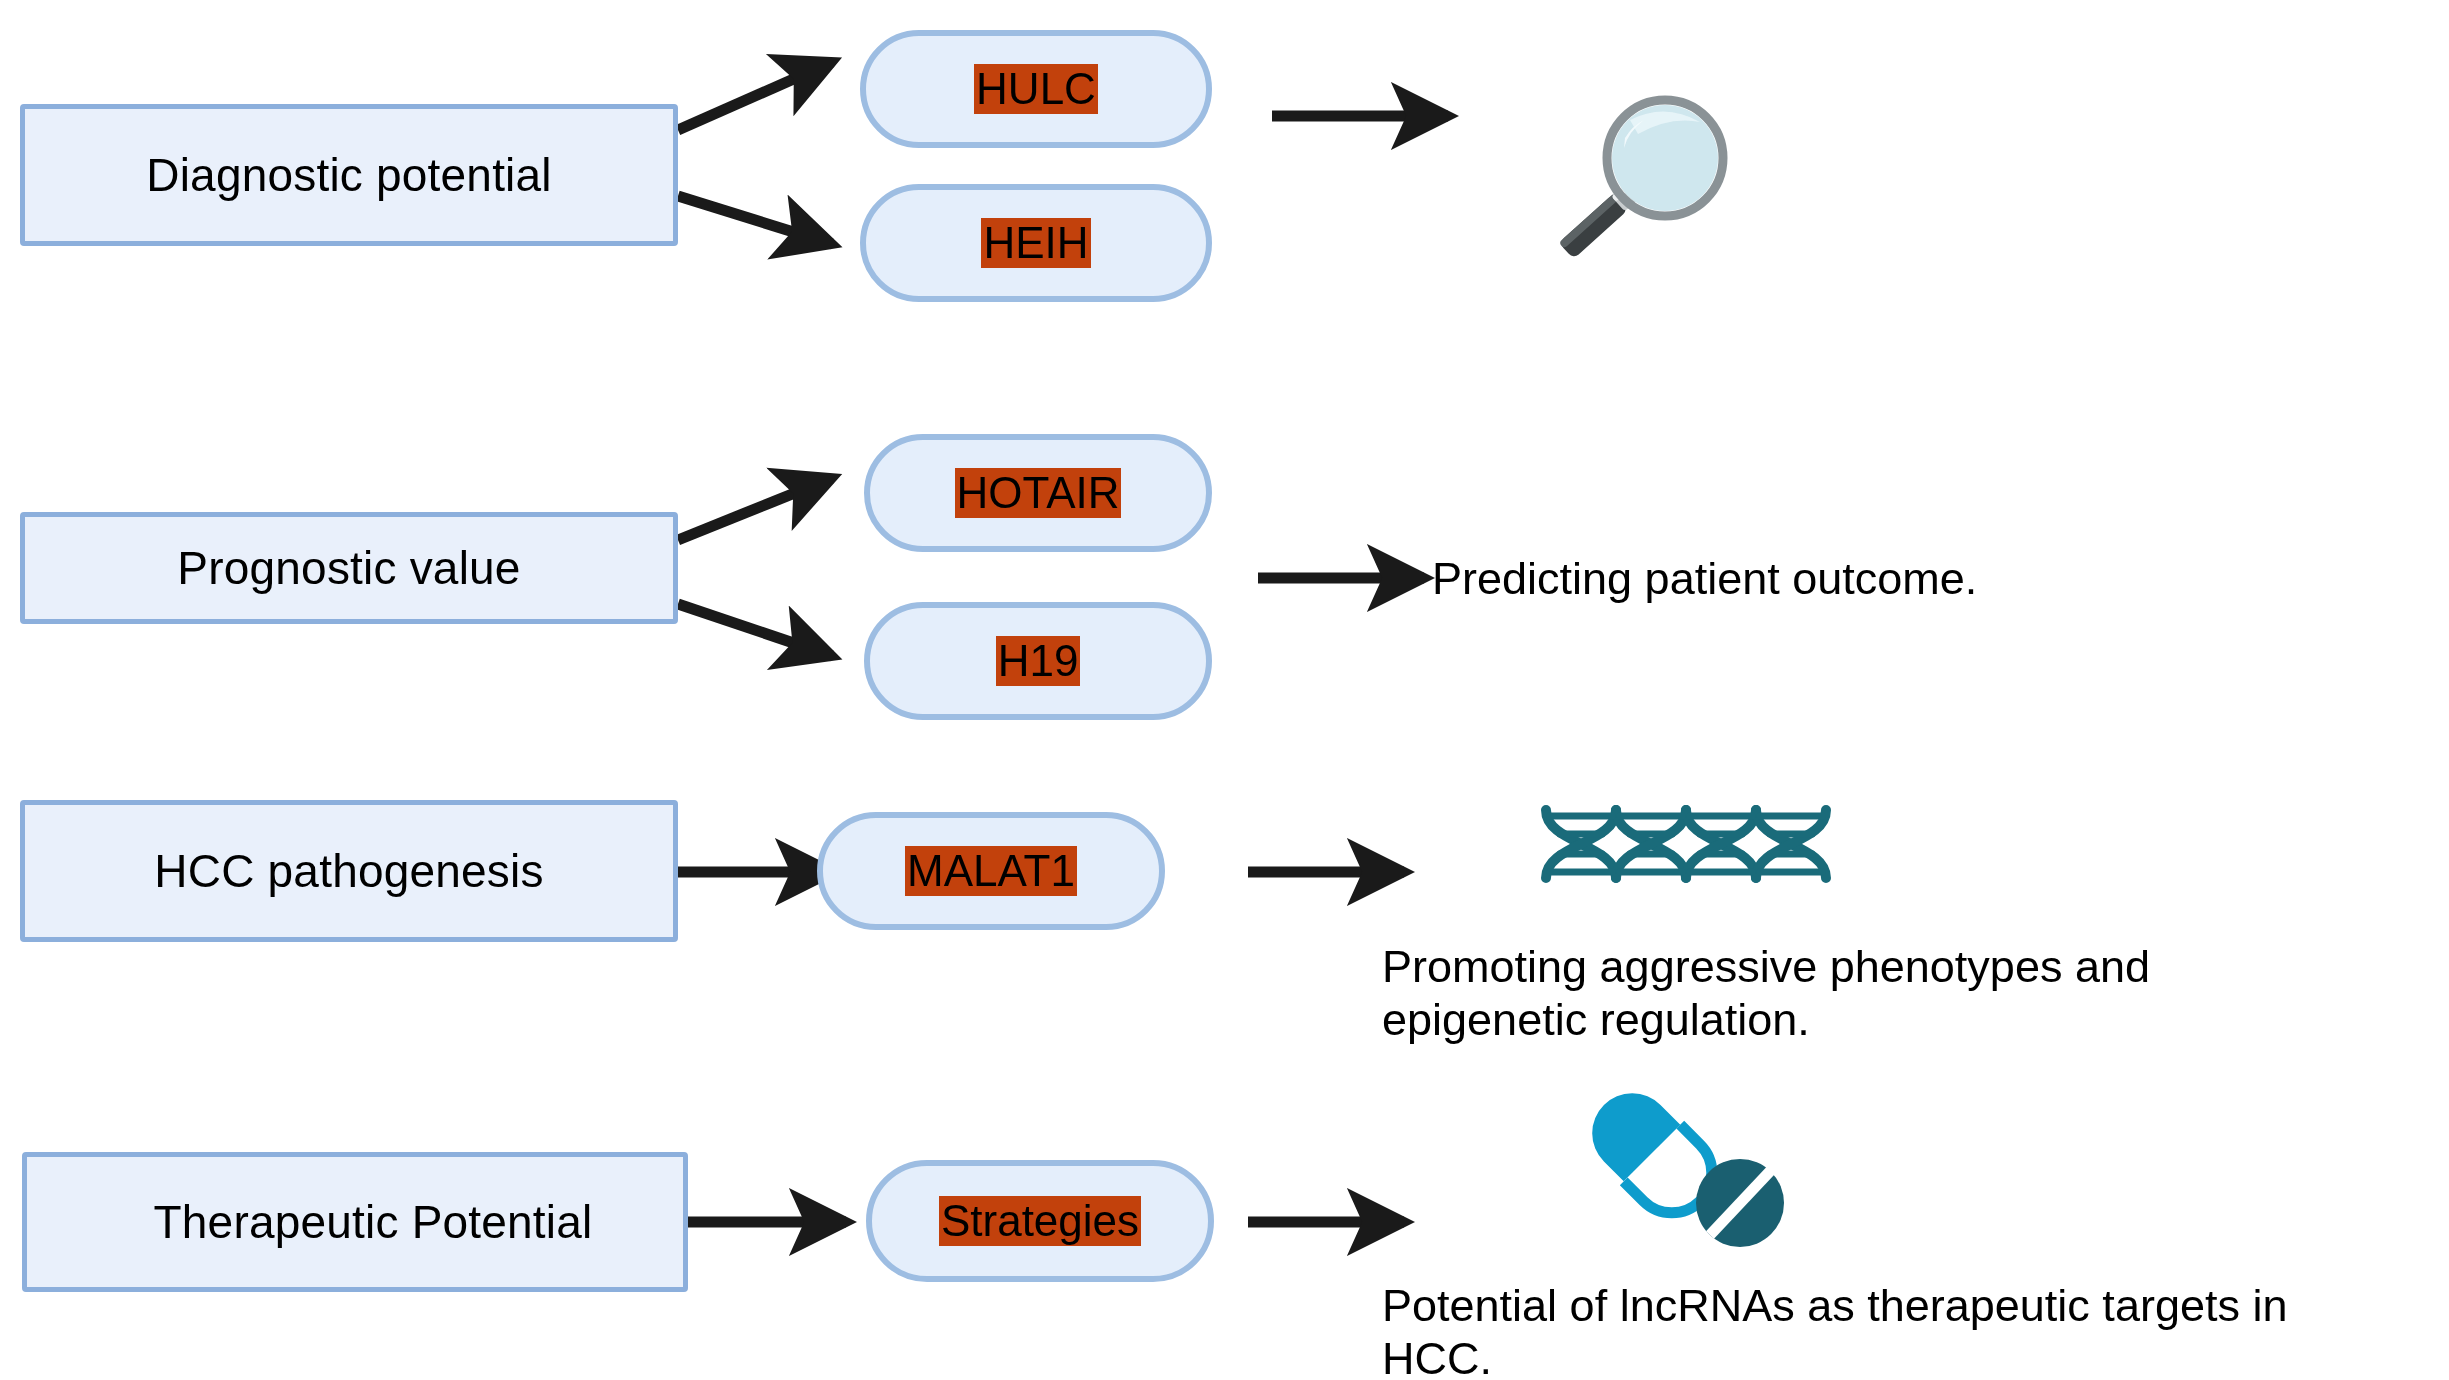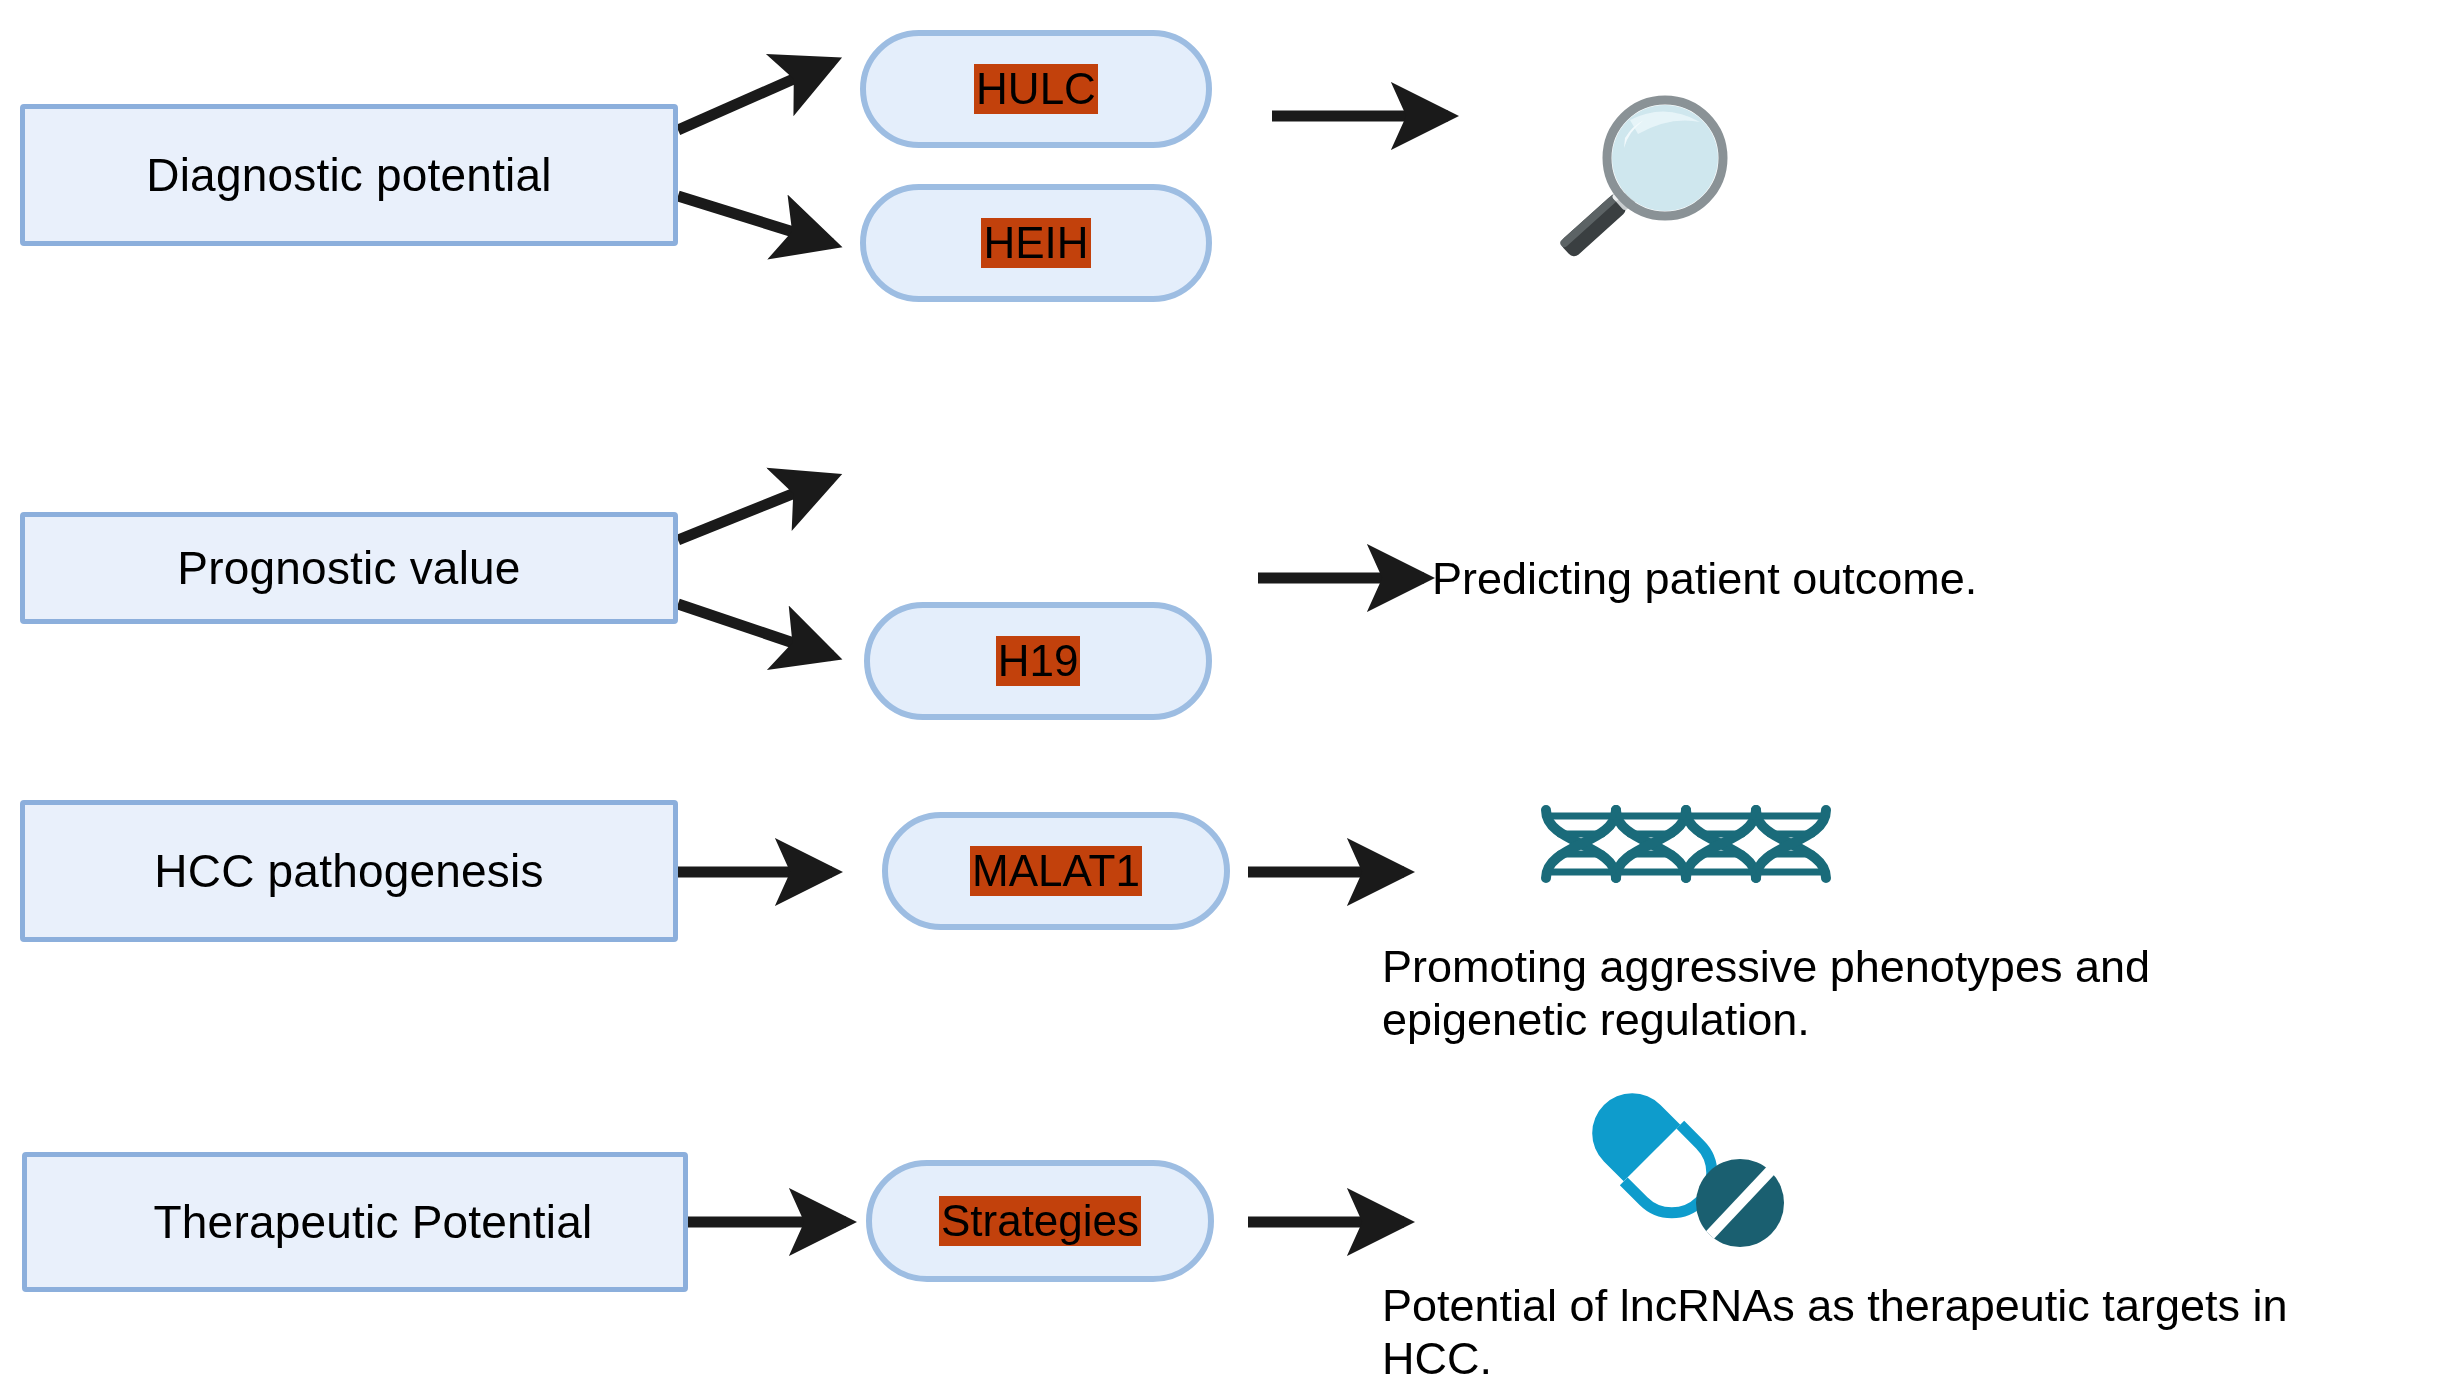--- a/index.html
+++ b/index.html
@@ -150,34 +150,37 @@
         <path d="M105 48 Q112 36 124 30 Q108 42 104 58 Z" fill="#f4fbfd" opacity="0.9"></path>
       </g>
     </svg>
   </div>
 
 
   <div class="abs cat-box" style="left:20px; top:512px; width:658px; height:112px;">
     <span class="cat-label">Prognostic value</span>
   </div>
 
+  <div class="abs pill" style="left:864px; top:434px; width:348px; height:118px;">
+    <span class="pill-label">HOTAIR</span>
+  </div>
 
   <div class="abs pill" style="left:864px; top:602px; width:348px; height:118px;">
     <span class="pill-label">H19</span>
   </div>
 
   <div class="abs outcome-text" style="left:1432px; top:552px; width:900px;">
     <span>Predicting patient outcome.</span>
   </div>
 
   <div class="abs cat-box" style="left:20px; top:800px; width:658px; height:142px;">
     <span class="cat-label">HCC pathogenesis</span>
   </div>
 
-  <div class="abs pill" style="left:882px; top:812px; width:348px; height:118px;">
+  <div class="abs pill" style="left:817px; top:812px; width:348px; height:118px;">
     <span class="pill-label">MALAT1</span>
   </div>
 
   <div class="icon-wrap" style="left:1528px; top:800px; width:330px; height:88px;">
     <svg width="330" height="88" viewBox="0 0 330 88" xmlns="http://www.w3.org/2000/svg">
       <g stroke="#1a6b7a" stroke-width="10" fill="none" stroke-linecap="round">
         <path d="M18 10 C18 44 88 44 88 78"></path>
         <path d="M88 10 C88 44 18 44 18 78"></path>
         <path d="M88 10 C88 44 158 44 158 78"></path>
         <path d="M158 10 C158 44 88 44 88 78"></path>

